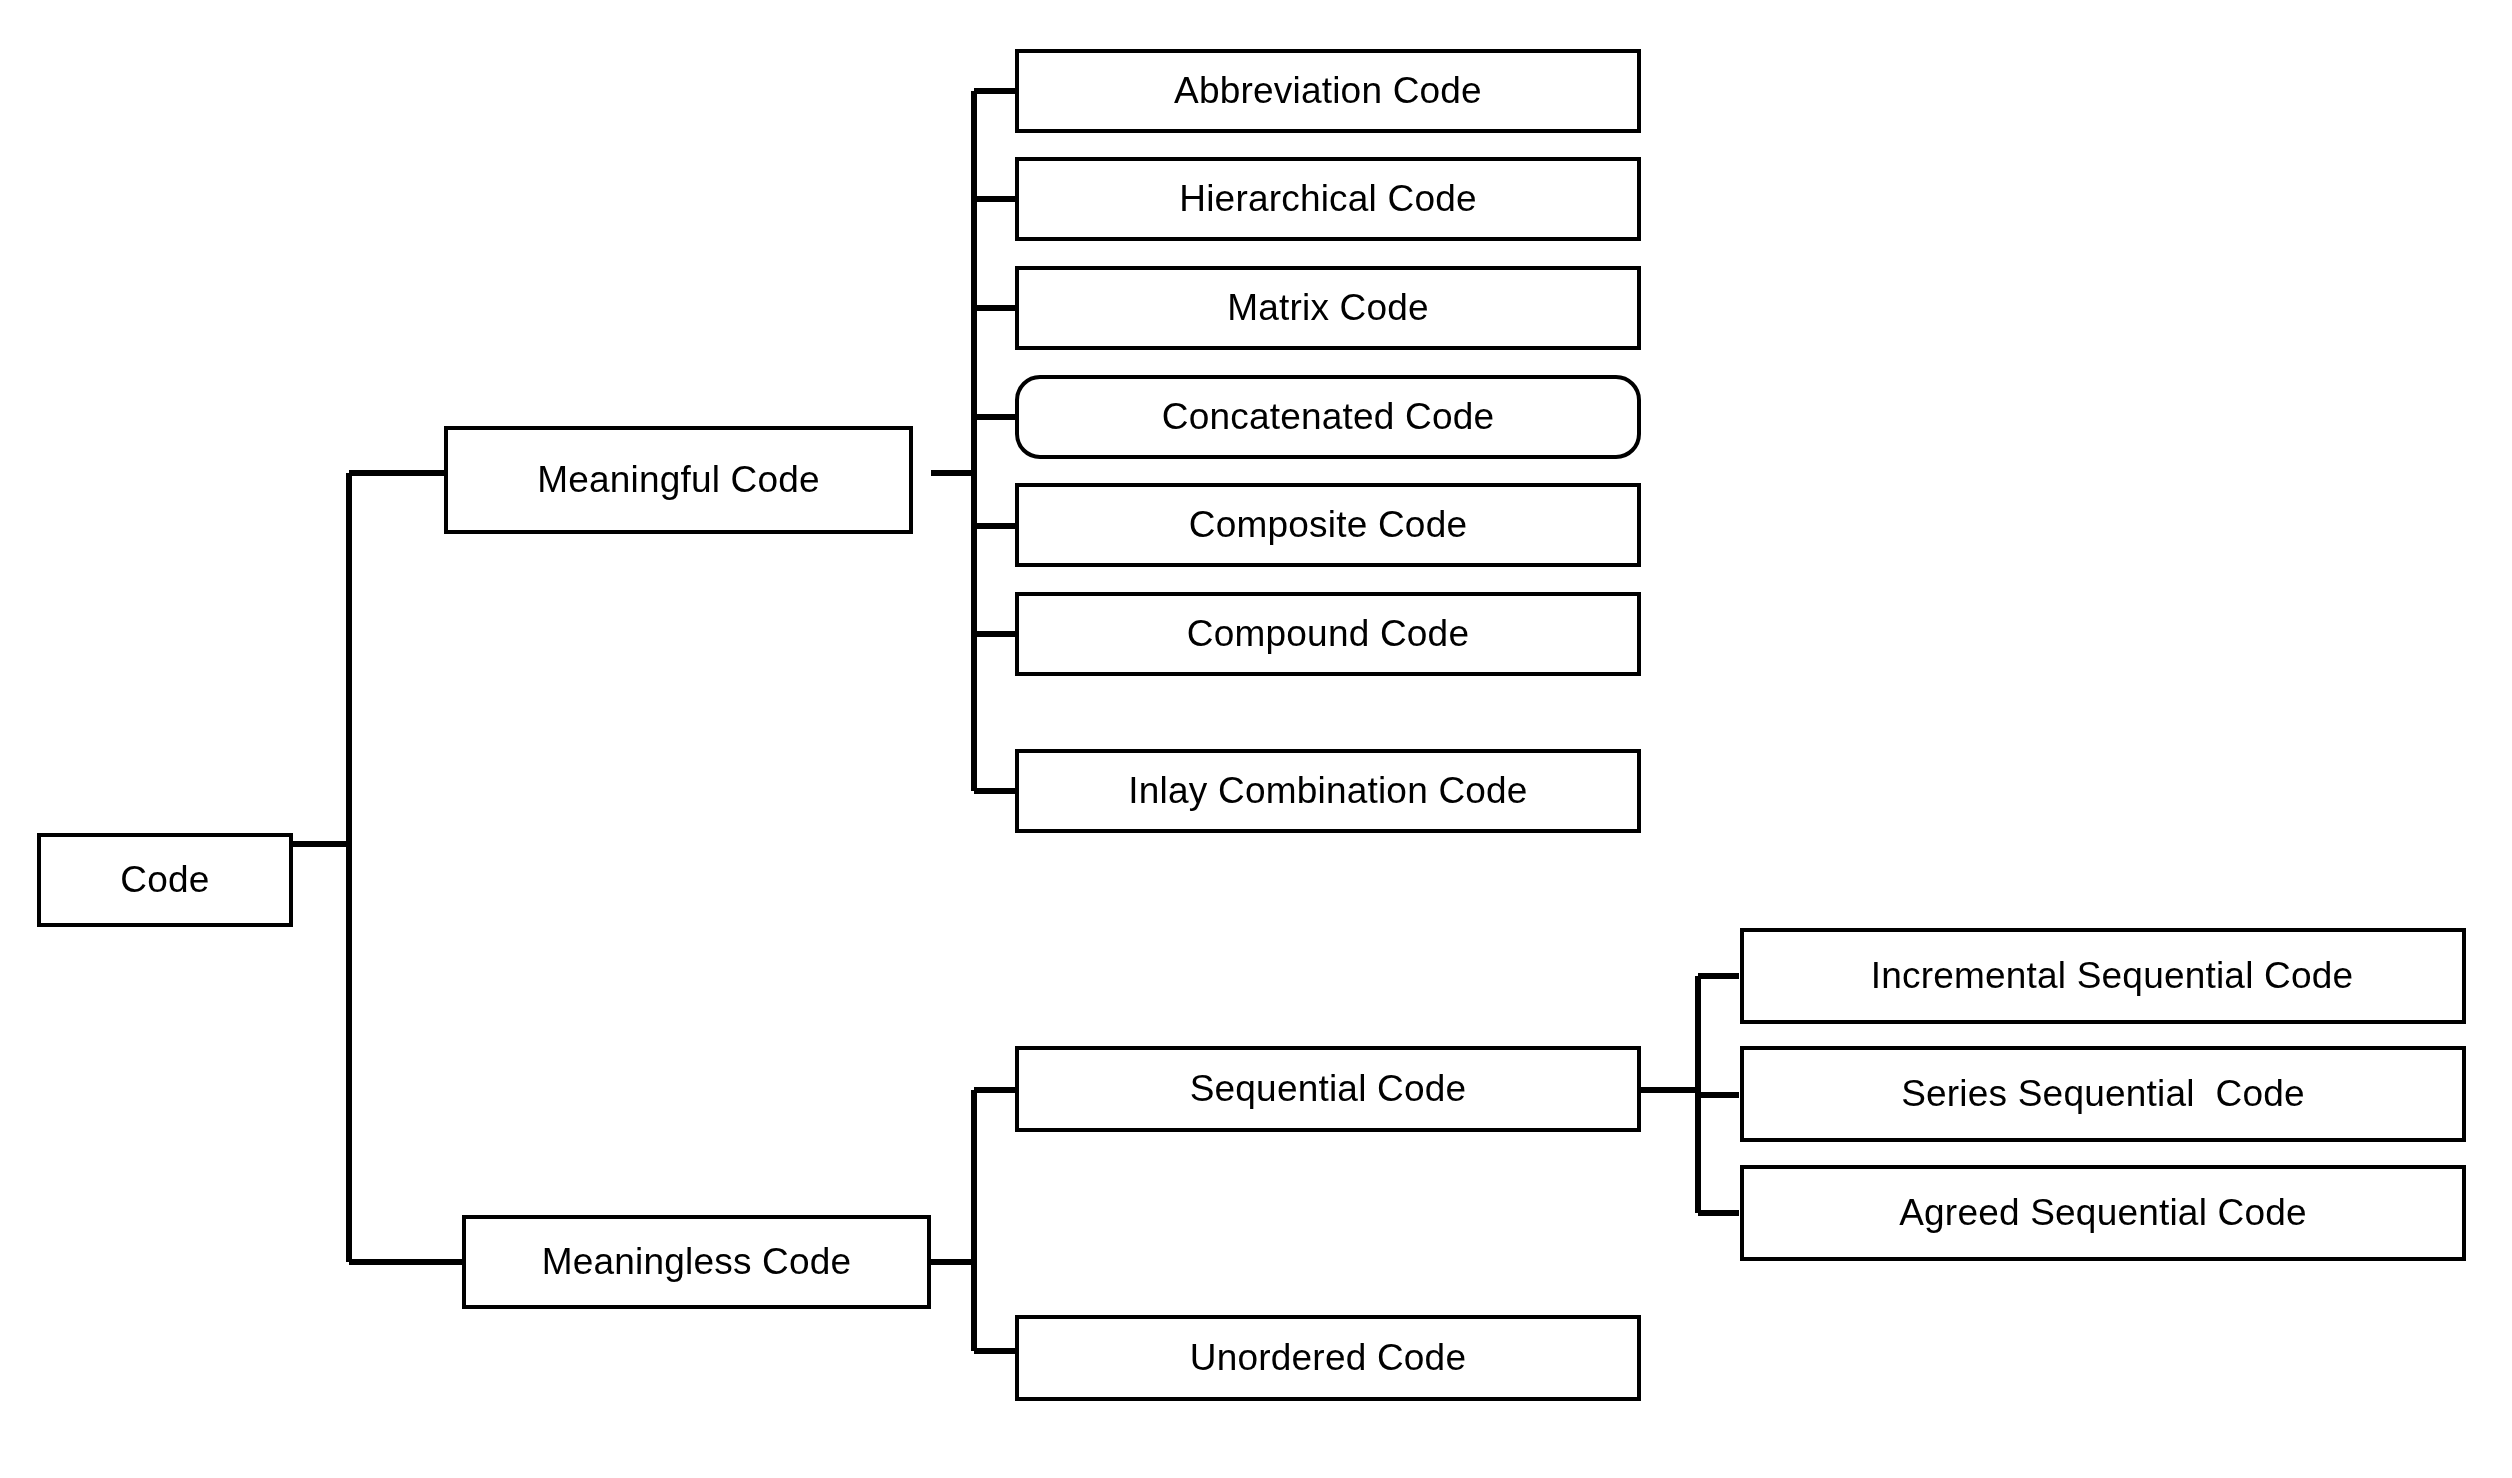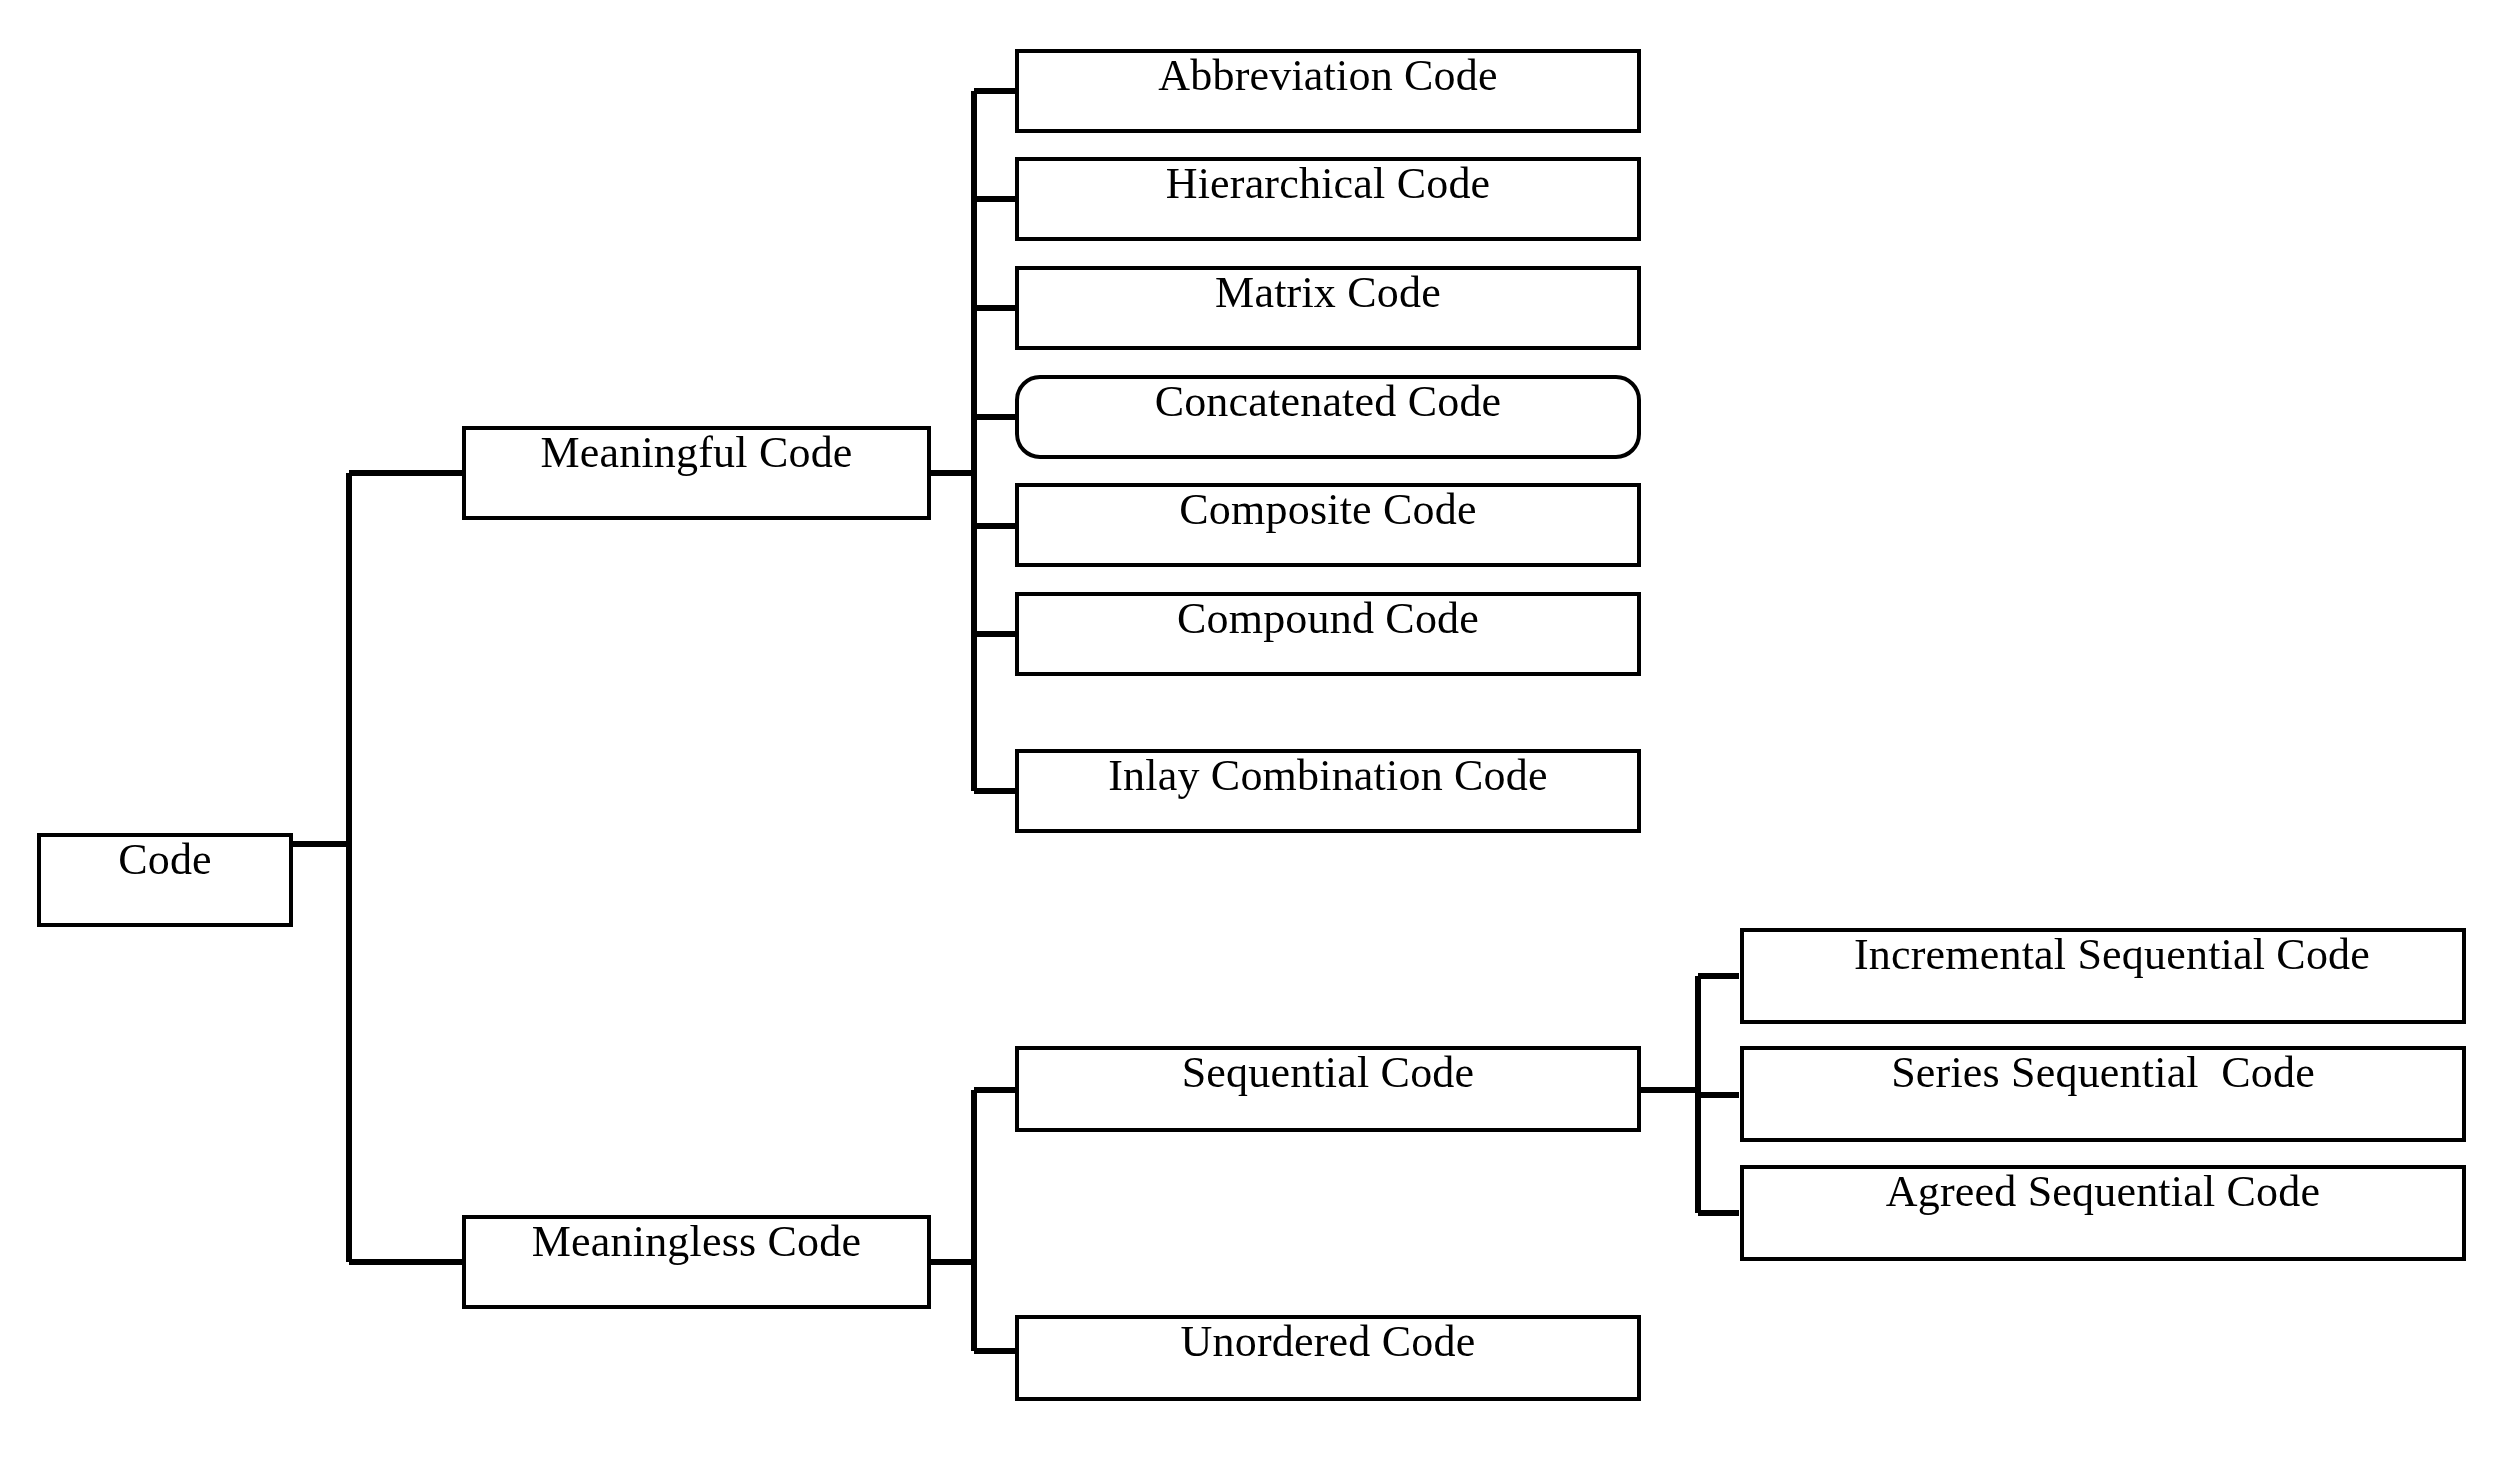--- a/index.html
+++ b/index.html
@@ -22,28 +22,28 @@
     width: 2512px;
     height: 1479px;
     display: block;
   }
   .node-box {
     position: absolute;
     box-sizing: border-box;
     border: 4.3px solid #000000;
     background: #ffffff;
     display: flex;
-    align-items: flex-start;
+    align-items: center;
     justify-content: center;
     text-align: center;
     color: #000000;
     line-height: 1.05;
     white-space: pre;
-    font-family: Liberation Serif, serif;
-    font-size: 44px;
+    font-family: Liberation Sans, sans-serif;
+    font-size: 37px;
     letter-spacing: 0.2px;
   }
   .node-label {
     display: block;
     width: 100%;
     white-space: pre;
   }
 </style>
 </head>
 <body>
@@ -81,21 +81,21 @@
       <path d="M 1985 1140 L 2033 1140"></path>
       <path d="M 1985 1279 L 2033 1279"></path>
       <path d="M 1985 1417 L 2033 1417"></path>
     </g>
   </svg>
 
   <div class="node-box" style="left:37px; top:797px; width:256px; height:94px;margin-top:36px;">
     <span class="node-label">Code</span>
   </div>
 
-  <div class="node-box" style="left:462px; top:426px; width:469px; height:94px;">
+  <div class="node-box" style="left:444px; top:426px; width:469px; height:108px;">
     <span class="node-label">Meaningful Code</span>
   </div>
 
   <div class="node-box" style="left:462px; top:1215px; width:469px; height:94px;">
     <span class="node-label">Meaningless Code</span>
   </div>
 
   <div class="node-box" style="left:1015px; top:49px; width:626px; height:84px;">
     <span class="node-label">Abbreviation Code</span>
   </div>

